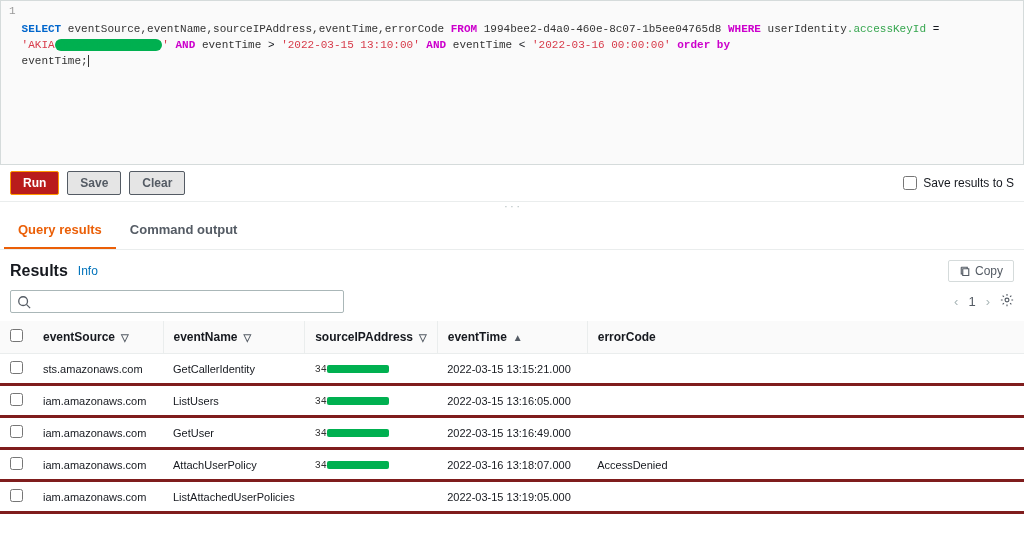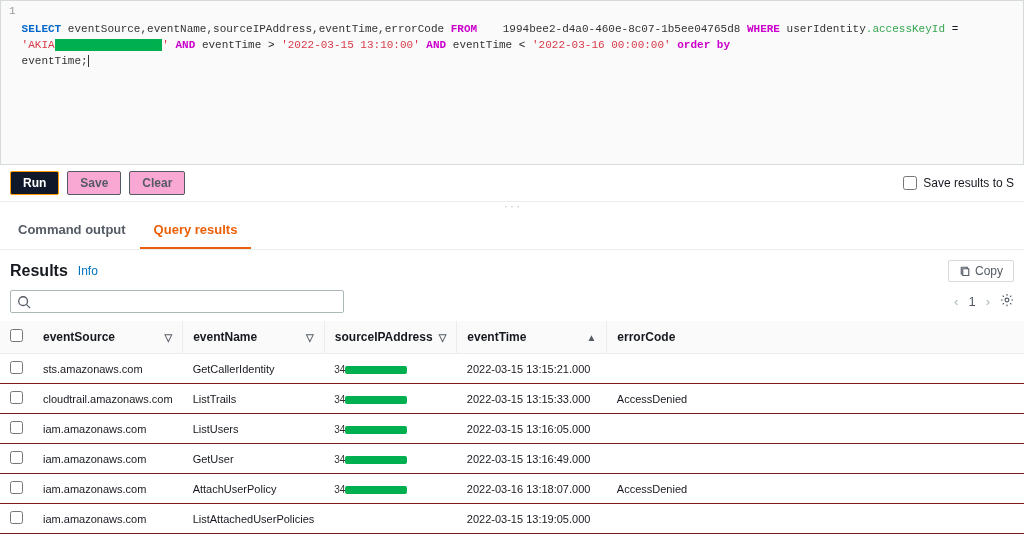--- a/index.html
+++ b/index.html
@@ -30,24 +30,24 @@
     }
     .code {
       white-space: pre-wrap;
       word-break: break-word;
       flex: 1;
       line-height: 16px;
     }
     .kw-select, .kw-from, .kw-where, .kw-and, .kw-orderby { color: #3b5998; font-weight: bold; }
     .kw-select { color: #0066cc; }
     .identifier { color: #333; }
-    .tablename { color: #333; margin-left: 19px; }
+    .tablename { color: #333; }
     .literal { color: #d73a49; }
     .accesskey { color: #e60000; }
-    .green-redact { background: #00b050; color: #00b050; border-radius: 0; padding: 0 1px; }
+    .green-redact { background: #00b050; color: #00b050; border-radius: 6px; padding: 0 1px; }
 
     .drag-divider {
       height: 10px;
       display: flex;
       align-items: center;
       justify-content: center;
       cursor: row-resize;
       background: #fff;
     }
     .drag-divider .dots {
@@ -62,29 +62,29 @@
       background: #fff;
       padding: 6px 10px;
       border-bottom: 1px solid #eaeded;
       display: flex;
       align-items: center;
       gap: 8px;
     }
     .btn {
       padding: 4px 12px;
       border: 1px solid #545b64;
-      background: #f9a8d4;
+      background: #e5e5e5;
       border-radius: 2px;
       font-size: 12px;
       cursor: pointer;
       color: #545b64;
       font-weight: 600;
     }
     .btn-primary {
-      background: #0f172a;
+      background: #b91c1c;
       border-color: #ff9900;
       color: #fff;
     }
     .toolbar-spacer { flex: 1; }
     .checkbox-row {
       display: flex;
       align-items: center;
       gap: 6px;
       font-size: 12px;
       color: #16191f;
@@ -165,36 +165,36 @@
     }
     thead th {
       text-align: left;
       font-weight: 700;
       padding: 8px 10px;
       border-bottom: 1px solid #eaeded;
       background: #fafafa;
       color: #16191f;
       font-size:12px;
     }
-    thead th .th-inner { display:flex; align-items:center; justify-content:space-between; gap:6px; }
+    thead th .th-inner { display:flex; align-items:center; gap:6px; }
     .filter-icon, .sort-icon { color:#545b64; font-size:10px; cursor:pointer; }
     tbody td {
       padding: 7px 10px;
-      border-bottom: 1px solid #7f1d1d;
+      border-bottom: 3px solid #7f1d1d;
       color: #16191f;
       vertical-align: middle;
     }
     .chk-cell { width:28px; }
     .chk-cell input { width:13px; height:13px; }
     .ip-redact {
       display:inline-block;
       background:#00b050; height:8px; width:62px; border-radius:2px;
       vertical-align:middle;
     }
-    .ip-prefix { font-family:Liberation Sans, sans-serif; font-size:10px; color:#333; }
+    .ip-prefix { font-family:Liberation Mono, monospace; font-size:10px; color:#333; }
     .cursor-caret { display:inline-block; width:1px; height:12px; background:#333; vertical-align:middle; }
 
     .col-sep { border-left:1px solid #eaeded; }
   </style>
 </head>
 <body>
 
 <div class="query-editor">
   <div class="gutter"><span>1</span></div>
   <div class="code">
@@ -212,22 +212,22 @@
     <input type="checkbox" style="">
     <span>Save results to S</span>
   </label>
 </div>
 
 <div class="drag-divider">
   <div class="dots">· · ·</div>
 </div>
 
 <div class="tabs">
+  <div class="tab active">Query results</div>
   <div class="tab">Command output</div>
-  <div class="tab active">Query results</div>
 </div>
 
 <div class="results-header">
   <h3>Results</h3>
   <span class="info-link">Info</span>
   <div class="spacer"></div>
   <div class="copy-btn">
     <svg width="12" height="12" viewBox="0 0 16 16">
         <path fill="none" stroke="#545b64" stroke-width="1.5" d="M5 5h8v9H5z M3 3h8v2M3 3v9h2"></path>
       </svg>
@@ -296,28 +296,20 @@
         <tr>
           <td class="chk-cell"><input type="checkbox" style=""></td>
           <td>sts.amazonaws.com</td>
           <td>GetCallerIdentity</td>
           <td><span class="ip-prefix">34</span><span class="ip-redact"></span></td>
           <td>2022-03-15 13:15:21.000</td>
           <td></td>
         </tr>
         <tr>
           <td class="chk-cell"><input type="checkbox" style=""></td>
-          <td>cloudtrail.amazonaws.com</td>
-          <td>ListTrails</td>
-          <td><span class="ip-prefix">34</span><span class="ip-redact"></span></td>
-          <td>2022-03-15 13:15:33.000</td>
-          <td>AccessDenied</td>
-        </tr>
-        <tr>
-          <td class="chk-cell"><input type="checkbox" style=""></td>
           <td>iam.amazonaws.com</td>
           <td>ListUsers</td>
           <td><span class="ip-prefix">34</span><span class="ip-redact"></span></td>
           <td>2022-03-15 13:16:05.000</td>
           <td></td>
         </tr>
         <tr>
           <td class="chk-cell"><input type="checkbox" style=""></td>
           <td>iam.amazonaws.com</td>
           <td>GetUser</td>

